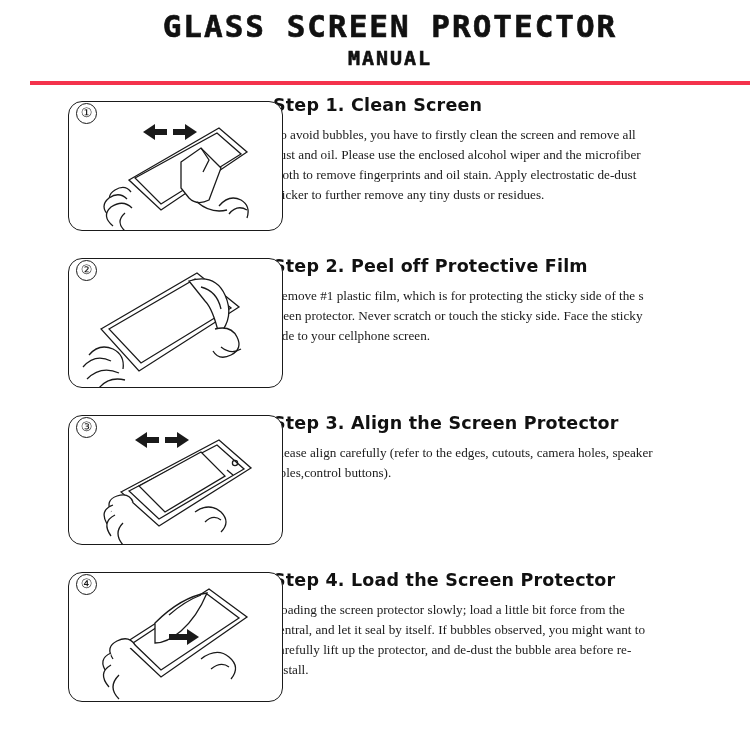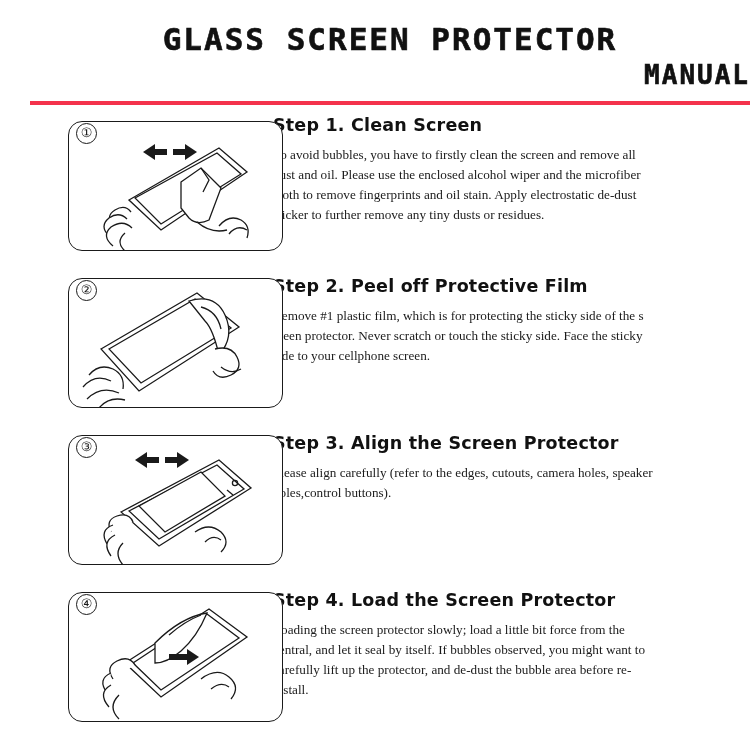--- a/index.html
+++ b/index.html
@@ -15,36 +15,35 @@
   }
   .page {
     position: relative;
     width: 750px;
     height: 750px;
     box-sizing: border-box;
   }
 
   
   .header {
-    padding-top: 20px;
+    padding-top: 7px;
     text-align: center;
     margin-left: 30px;
   }
   .title-line {
     font-family: "DejaVu Sans Mono", monospace;
     font-weight: bold;
     font-size: 31px;
     letter-spacing: 2px;
     color: #111111;
     line-height: 1.25;
     -webkit-text-stroke: 0.6px #111;
   }
   .title-line.second {
-    font-size: 26px;
-    text-align: right;
+    font-size: 20px;
   }
   .rule {
     margin-top: 10px;
     height: 4px;
     background: #f4324c;
     width: 100%;
   }
 
   
   .steps {

